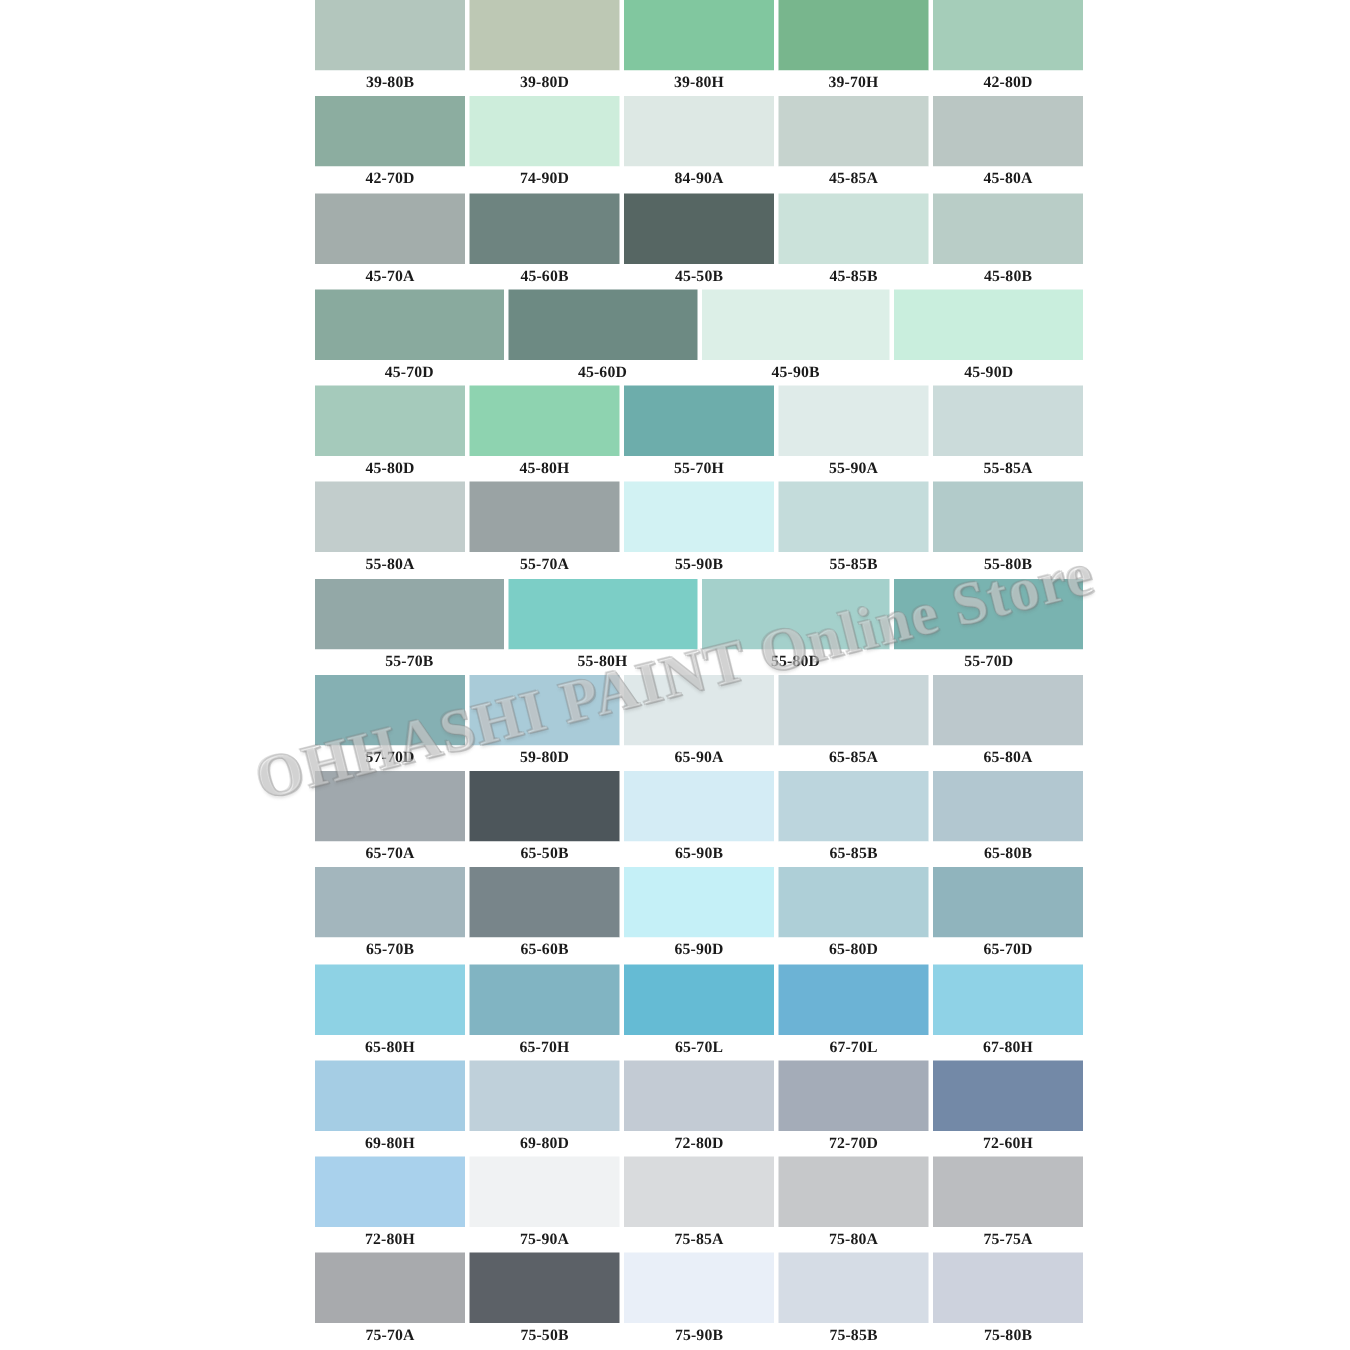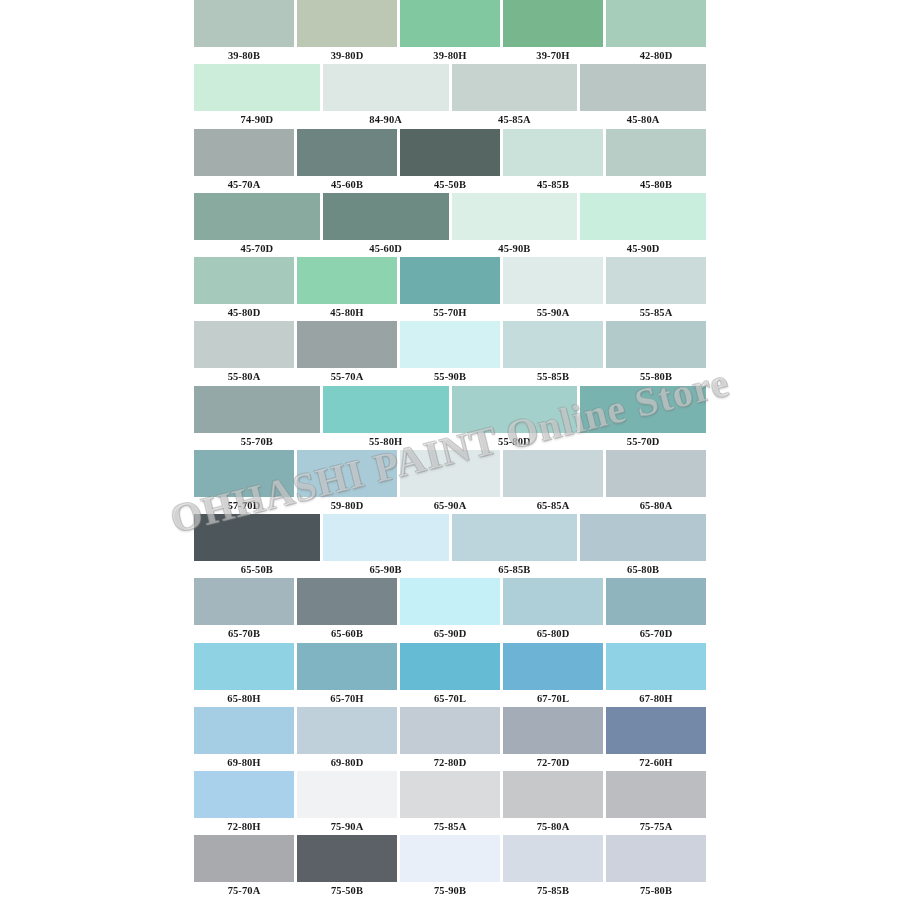--- a/index.html
+++ b/index.html
@@ -18,21 +18,21 @@
   .chart-canvas {
     position: relative;
     width: 900px;
     height: 900px;
     background: #ffffff;
     box-sizing: border-box;
   }
 
   .swatch-grid {
     position: absolute;
-    left: 194px;
+    left: 210px;
     top: 0px;
     width: 512px;
     height: 900px;
     display: flex;
     flex-direction: column;
     z-index: 2;
   }
 
   .swatch-row {
     display: flex;
@@ -124,20 +124,24 @@
         <span class="swatch-label">39-70H</span>
       </div>
       <div class="swatch-cell">
         <span class="swatch-chip" style="background-color: rgb(165, 205, 185);"></span>
         <span class="swatch-label">42-80D</span>
       </div>
     </div>
 
     <div class="swatch-row">
       <div class="swatch-cell">
+        <span class="swatch-chip" style="background-color: rgb(140, 173, 160);"></span>
+        <span class="swatch-label">42-70D</span>
+      </div>
+      <div class="swatch-cell">
         <span class="swatch-chip" style="background-color: rgb(205, 237, 219);"></span>
         <span class="swatch-label">74-90D</span>
       </div>
       <div class="swatch-cell">
         <span class="swatch-chip" style="background-color: rgb(221, 232, 228);"></span>
         <span class="swatch-label">84-90A</span>
       </div>
       <div class="swatch-cell">
         <span class="swatch-chip" style="background-color: rgb(198, 211, 206);"></span>
         <span class="swatch-label">45-85A</span>
@@ -272,20 +276,24 @@
         <span class="swatch-chip" style="background-color: rgb(201, 214, 217);"></span>
         <span class="swatch-label">65-85A</span>
       </div>
       <div class="swatch-cell">
         <span class="swatch-chip" style="background-color: rgb(188, 200, 204);"></span>
         <span class="swatch-label">65-80A</span>
       </div>
     </div>
 
     <div class="swatch-row">
+      <div class="swatch-cell">
+        <span class="swatch-chip" style="background-color: rgb(160, 168, 173);"></span>
+        <span class="swatch-label">65-70A</span>
+      </div>
       <div class="swatch-cell">
         <span class="swatch-chip" style="background-color: rgb(77, 86, 91);"></span>
         <span class="swatch-label">65-50B</span>
       </div>
       <div class="swatch-cell">
         <span class="swatch-chip" style="background-color: rgb(212, 236, 245);"></span>
         <span class="swatch-label">65-90B</span>
       </div>
       <div class="swatch-cell">
         <span class="swatch-chip" style="background-color: rgb(188, 213, 221);"></span>

